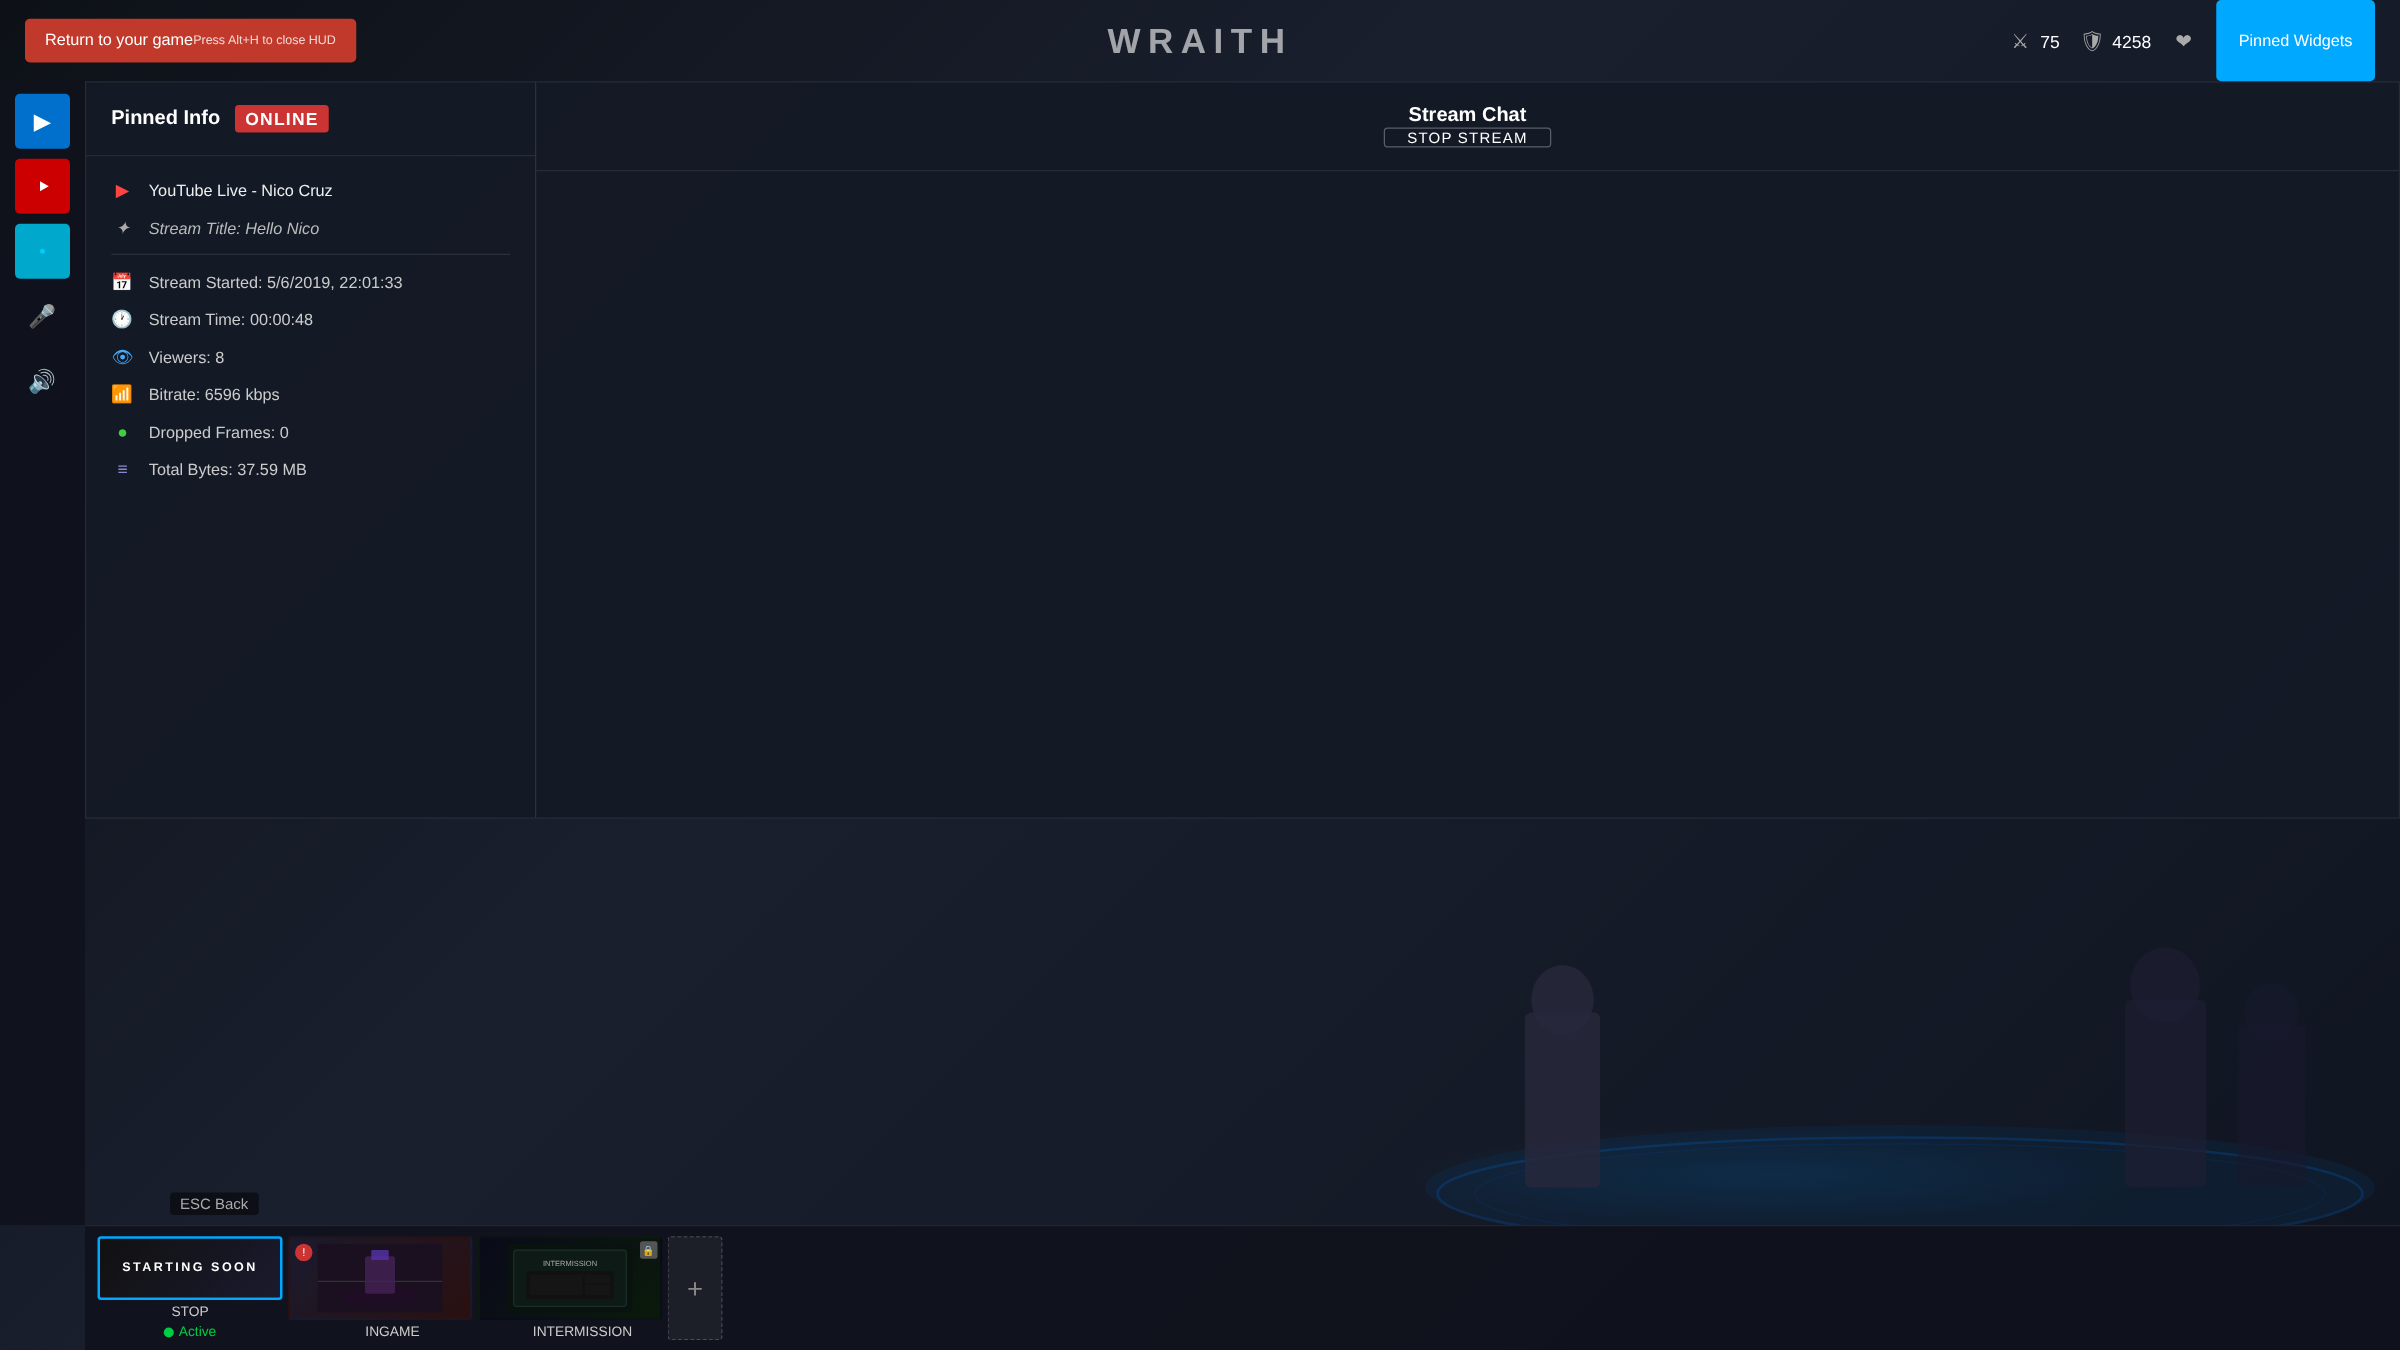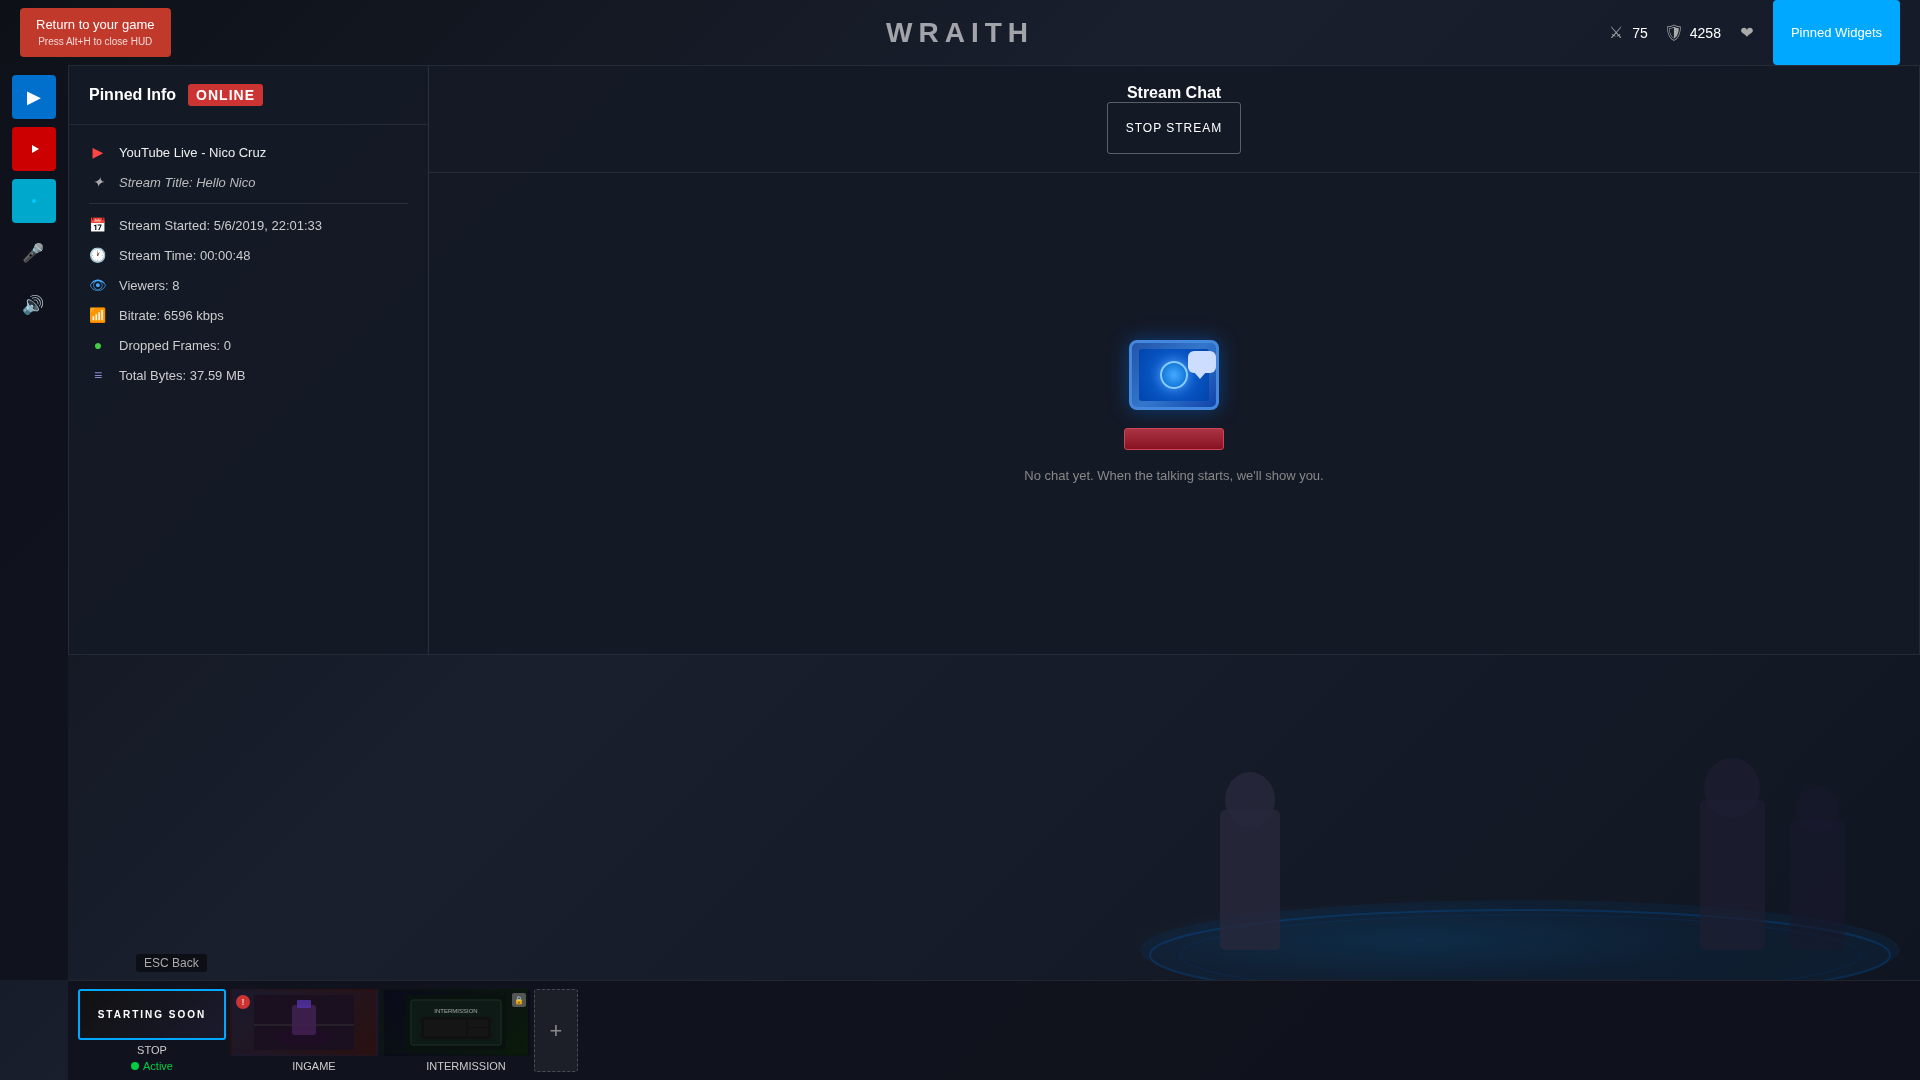--- a/index.html
+++ b/index.html
@@ -36,21 +36,20 @@
 
     .return-btn {
       background: #c0392b;
       color: white;
       padding: 8px 16px;
       border-radius: 4px;
       font-size: 13px;
       border: none;
       cursor: pointer;
       display: flex;
-      flex-direction: column;
       align-items: center;
       line-height: 1.4;
     }
 
     .return-sub {
       font-size: 10px;
       opacity: 0.8;
     }
 
     .game-title {
@@ -234,21 +233,21 @@
     .chat-title {
       color: white;
       font-size: 16px;
       font-weight: 600;
     }
 
     .stop-stream-btn {
       background: transparent;
       border: 1px solid rgba(255,255,255,0.3);
       color: white;
-      padding: 18px 18px;
+      padding: 0 18px;
       font-size: 12px;
       border-radius: 3px;
       cursor: pointer;
       letter-spacing: 1px;
       text-transform: uppercase;
     }
 
     .chat-body {
       flex: 1;
       display: flex;
@@ -559,36 +558,20 @@
         <span class="icon icon-bytes">≡</span>
         <span>Total Bytes: 37.59 MB</span>
       </div>
     </div>
   </div>
 
   <div class="stream-chat-panel">
     <div class="chat-header">
       <span class="chat-title">Stream Chat</span>
       <button class="stop-stream-btn">STOP STREAM</button>
-    </div>
-    <div class="chat-body">
-
-      <div class="computer-illustration">
-        <div class="monitor">
-          <div class="monitor-screen">
-            <div class="monitor-eye"></div>
-          </div>
-          <div class="speech-bubble"></div>
-        </div>
-        <div class="keyboard"></div>
-      </div>
-      <div class="no-chat-text">
-        <span>No chat yet. When the talking starts,
-we'll show you.</span>
-      </div>
     </div>
   </div>
 </div>
 
 <div class="floor-glow"></div>
 
 <div class="bottom-bar">
 
   <div class="scene-item">
     <div class="scene-thumb active scene-thumb-1">

